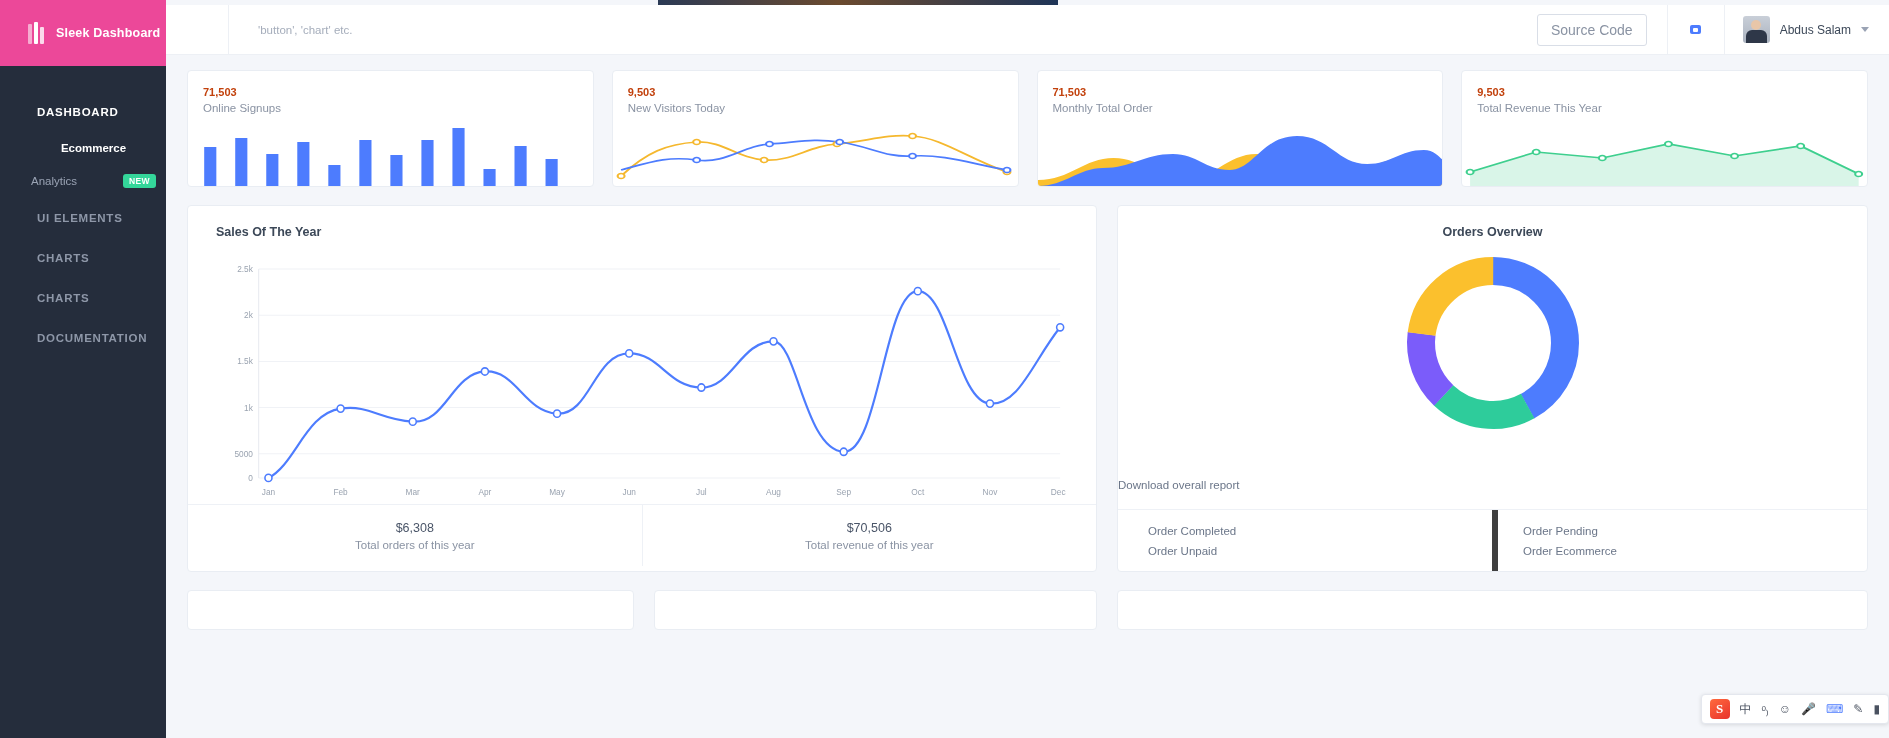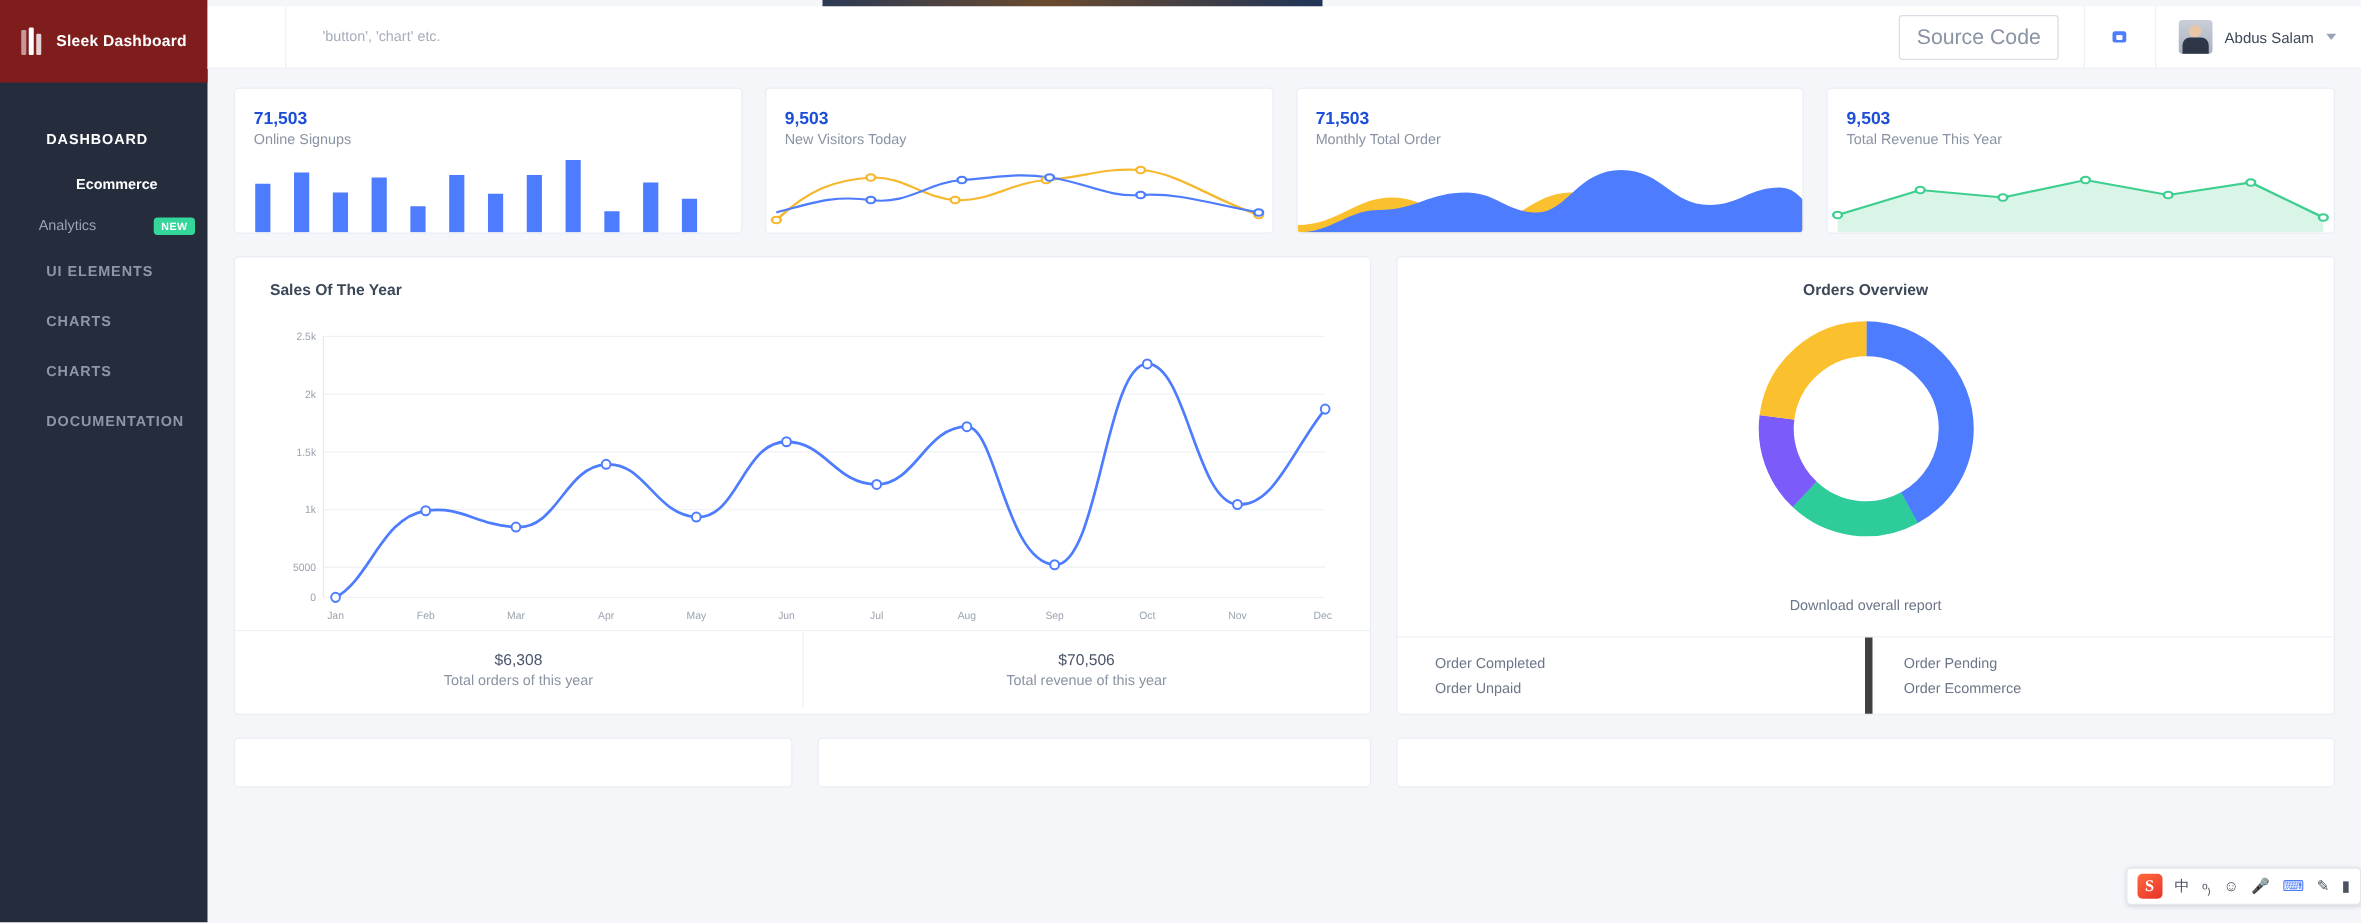--- a/index.html
+++ b/index.html
@@ -13,23 +13,23 @@
   }
   .app { display: flex; width: 1889px; height: 738px; position: relative; }
 
   
   .sidebar {
     width: 166px; min-width: 166px; height: 738px;
     background: #252d3c;
     display: flex; flex-direction: column;
   }
   .brand {
-    height: 66px; background: #7f1d1d;
+    height: 66px; background: #ec4899;
     display: flex; align-items: center; gap: 12px;
-    padding-left: 17px;
+    padding-left: 28px;
   }
   .brand-logo { display: flex; align-items: flex-end; gap: 2px; height: 22px; }
   .brand-logo i { display: block; width: 4px; background: #ffffff; border-radius: 1px; }
   .brand-logo i:nth-child(1) { height: 20px; opacity: .55; }
   .brand-logo i:nth-child(2) { height: 22px; opacity: 1; }
   .brand-logo i:nth-child(3) { height: 17px; opacity: .8; }
   .brand-title { color: #fff; font-size: 12.5px; font-weight: 700; letter-spacing: .2px; }
 
   .nav { padding-top: 26px; }
   .nav-section {
@@ -66,21 +66,21 @@
   .search-wrap { flex: 1; display: flex; align-items: center; padding-left: 29px; }
   .search-input {
     border: none; outline: none; width: 420px;
     font-family: "Liberation Sans", sans-serif; font-size: 11.5px; color: #3c4858;
     caret-color: #3c4858;
   }
   .search-input::placeholder { color: #a5adbb; }
   .src-cell { display: flex; align-items: center; padding: 0 20px 0 0; }
   .src-btn {
     border: 1px solid #d9dee7; background: #fff; border-radius: 3px;
-    padding: 7px 13px; font-size: 17px; color: #8a93a3;
+    padding: 7px 13px; font-size: 14px; color: #8a93a3;
     font-family: "Liberation Sans", sans-serif; cursor: pointer;
   }
   .msg-cell {
     width: 58px; display: flex; align-items: center; justify-content: center;
     border-left: 1px solid #edf0f5; border-right: 1px solid #edf0f5; cursor: pointer;
   }
   .msg-ico {
     width: 11px; height: 9px; background: #4d7cfe; border-radius: 2px; position: relative;
   }
   .msg-ico::after {
@@ -104,41 +104,41 @@
   .caret { width: 0; height: 0; border-left: 4px solid transparent; border-right: 4px solid transparent; border-top: 5px solid #9aa3b4; }
 
   .content { flex: 1; overflow: hidden; padding: 15px 21px 0 21px; }
 
   
   .stats-row { display: flex; gap: 18px; }
   .card {
     background: #fff; border: 1px solid #e9edf3; border-radius: 4px;
   }
   .stat-card { flex: 1; height: 117px; padding: 15px 15px 0 15px; overflow: hidden; position: relative; }
-  .stat-num { font-size: 14px; font-weight: 700; color: #1d4ed8; line-height: 1.2; }
+  .stat-num { font-size: 11px; font-weight: 700; color: #c2410c; line-height: 1.2; }
   .stat-lbl { font-size: 11.5px; color: #8a93a3; margin-top: 3px; }
   .spark { position: absolute; left: 0; right: 0; bottom: 0; height: 62px; }
   .spark svg { display: block; width: 100%; height: 100%; }
 
   
   .mid-row { display: flex; gap: 20px; margin-top: 18px; }
   .sales-card { width: 910px; background: #fff; border: 1px solid #e9edf3; border-radius: 4px; }
   .card-title { font-size: 12.5px; font-weight: 700; color: #3c4858; padding: 19px 0 0 28px; }
   .chart-area { height: 265px; padding: 14px 30px 0 20px; }
   .chart-area svg { display: block; width: 100%; height: 100%; }
   .sales-foot { display: flex; border-top: 1px solid #eef1f6; height: 62px; }
   .foot-cell { flex: 1; display: flex; flex-direction: column; align-items: center; justify-content: center; }
   .foot-cell + .foot-cell { border-left: 1px solid #eef1f6; }
   .foot-val { font-size: 12.5px; color: #4a5568; font-weight: 400; }
   .foot-lbl { font-size: 11.5px; color: #8a93a3; margin-top: 4px; }
 
   .orders-card { flex: 1; background: #fff; border: 1px solid #e9edf3; border-radius: 4px; display: flex; flex-direction: column; }
   .orders-title { font-size: 12.5px; font-weight: 700; color: #3c4858; text-align: center; padding-top: 19px; }
   .donut-wrap { flex: 1; display: flex; align-items: center; justify-content: center; padding-top: 4px; }
-  .donut-report { text-align: center; font-size: 11.5px; color: #6b7689; padding-bottom: 18px; margin-top: 36px; }
+  .donut-report { font-size: 11.5px; color: #6b7689; padding-bottom: 18px; margin-top: 36px; }
   .orders-foot { display: flex; border-top: 1px solid #eef1f6; height: 62px; }
   .of-cell { flex: 1; padding: 12px 0 0 30px; }
   .of-cell + .of-cell { border-left: 6px solid #404040; padding-left: 25px; }
   .of-line { font-size: 11.5px; color: #6b7689; line-height: 1.72; }
 
   
   .bottom-row { display: flex; gap: 20px; margin-top: 18px; }
   .b-card { background: #fff; border: 1px solid #e9edf3; border-radius: 4px; height: 40px; }
   .b1 { width: 447px; } .b2 { width: 443px; } .b3 { flex: 1; }
 

